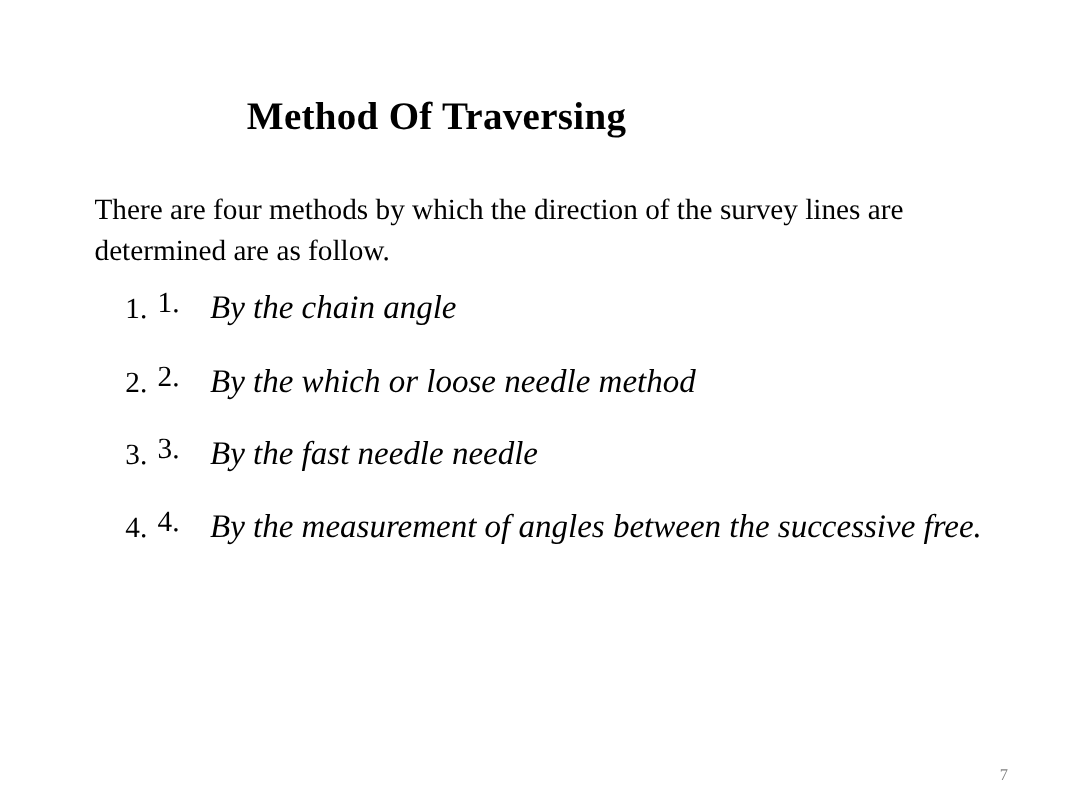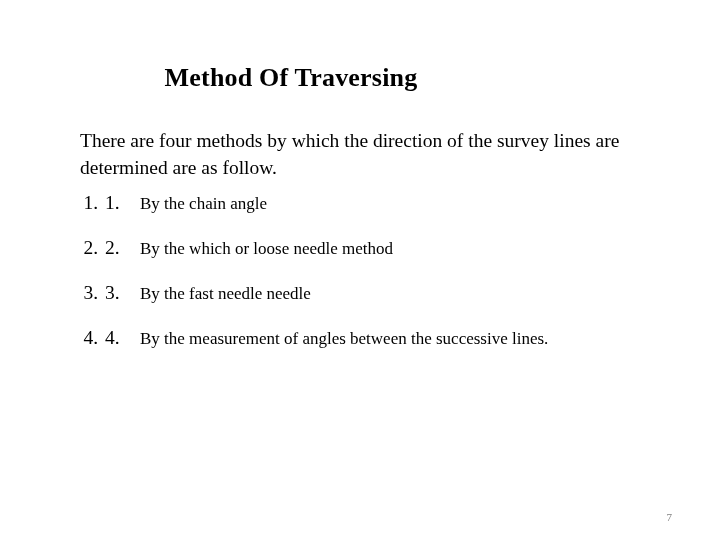--- a/index.html
+++ b/index.html
@@ -28,21 +28,21 @@
     width: 582px;
     text-align: center;
     font-size: 26px;
     font-weight: bold;
     letter-spacing: 0.2px;
     line-height: 1.1;
     color: #000000;
   }
   .intro-paragraph {
     position: absolute;
-    left: 80px;
+    left: 63px;
     top: 107px;
     width: 585px;
     font-size: 19.5px;
     line-height: 1.42;
     text-align: left;
     color: #000000;
   }
   .method-list {
     position: absolute;
     left: 63px;
@@ -64,21 +64,22 @@
     position: absolute;
     left: 2px;
     top: 0;
     width: 28px;
     text-align: left;
     font-size: 19.5px;
   }
   .item-text {
     display: block;
     padding-left: 37px;
-    font-size: 17px;
+    font-size: 22px;
+    font-style: italic;
   }
   .page-number {
     position: absolute;
     right: 48px;
     bottom: 17px;
     font-size: 11px;
     color: #808080;
     font-family: "Liberation Serif", "DejaVu Serif", serif;
     line-height: 1;
   }
@@ -100,19 +101,19 @@
     <li class="method-item">
       <span class="item-number">2.</span>
       <span class="item-text">By the which or loose needle method</span>
     </li>
     <li class="method-item">
       <span class="item-number">3.</span>
       <span class="item-text">By the fast needle needle</span>
     </li>
     <li class="method-item">
       <span class="item-number">4.</span>
-      <span class="item-text">By the measurement of angles between the successive lines.</span>
+      <span class="item-text">By the measurement of angles between the successive free.</span>
     </li>
   </ol>
 
   <div class="page-number">7</div>
 
 </div>
 
 </body></html>

